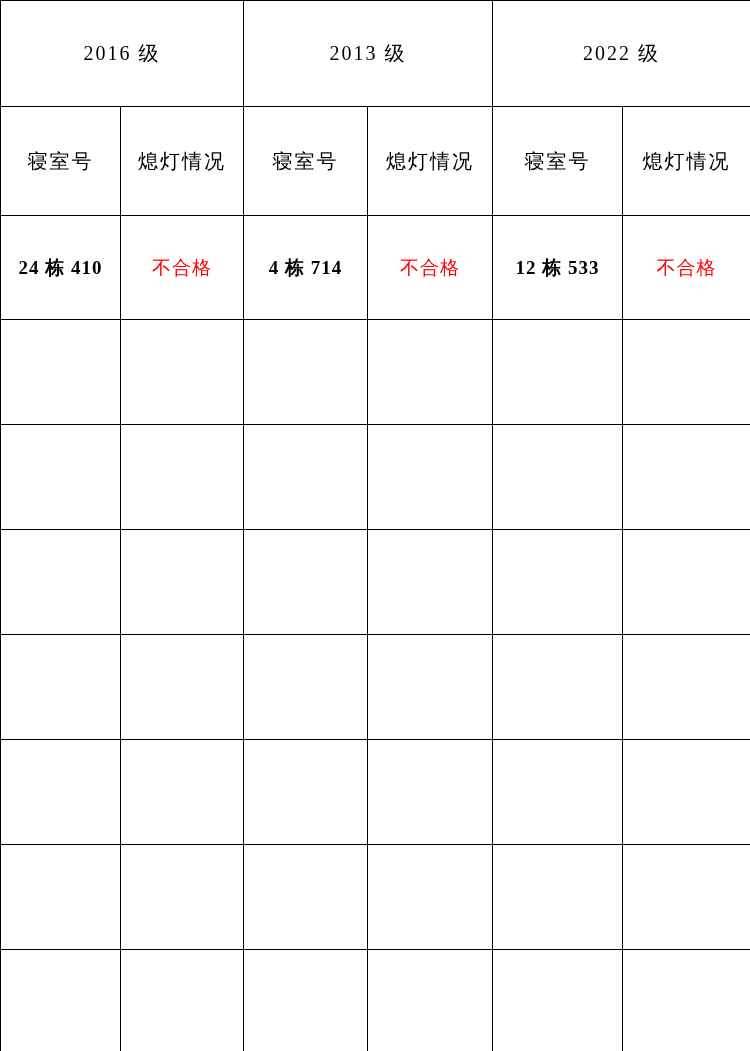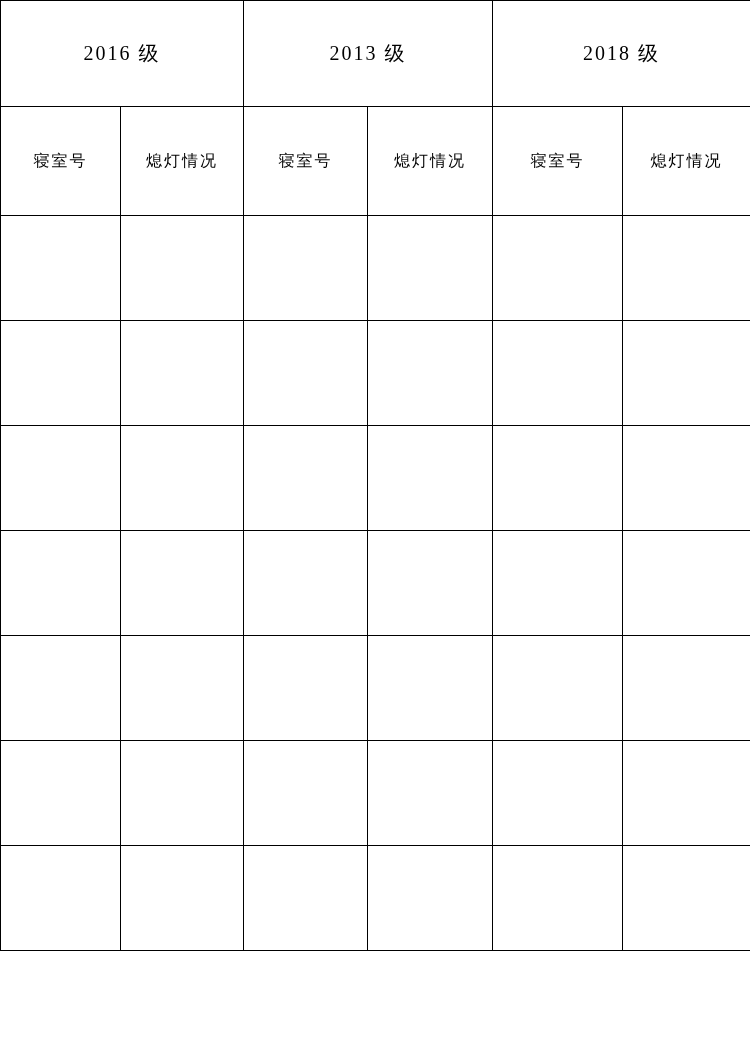--- a/index.html
+++ b/index.html
@@ -44,21 +44,21 @@
   .col-e { width: 130px; }
   .col-f { width: 128px; }
 
   tr.row-grade td {
     height: 105px;
     font-size: 20px;
     letter-spacing: 2px;
   }
   tr.row-head td {
     height: 108px;
-    font-size: 16px;
+    font-size: 20px;
     letter-spacing: 2px;
     margin-top: 8px;
   }
   tr.row-data td {
     height: 103px;
   }
   tr.row-empty td {
     height: 104px;
   }
   .dorm {
@@ -84,29 +84,37 @@
         <col class="col-b">
         <col class="col-c">
       <col class="col-d">
         <col class="col-e">
         <col class="col-f">
     </colgroup>
     <tbody>
       <tr class="row-grade">
         <td colspan="2">2016 级</td>
         <td colspan="2">2013 级</td>
-        <td colspan="2">2018 级</td>
+        <td colspan="2">2022 级</td>
       </tr>
       <tr class="row-head">
         <td>寝室号</td>
         <td>熄灯情况</td>
         <td>寝室号</td>
         <td>熄灯情况</td>
         <td>寝室号</td>
         <td>熄灯情况</td>
+      </tr>
+      <tr class="row-data">
+        <td class="dorm">24 栋 410</td>
+        <td class="status-fail">不合格</td>
+        <td class="dorm">4 栋 714</td>
+        <td class="status-fail">不合格</td>
+        <td class="dorm">12 栋 533</td>
+        <td class="status-fail">不合格</td>
       </tr>
       <tr class="row-empty">
         <td></td>
         <td></td>
         <td></td>
         <td></td>
         <td></td>
         <td></td>
       </tr>
       <tr class="row-empty">

